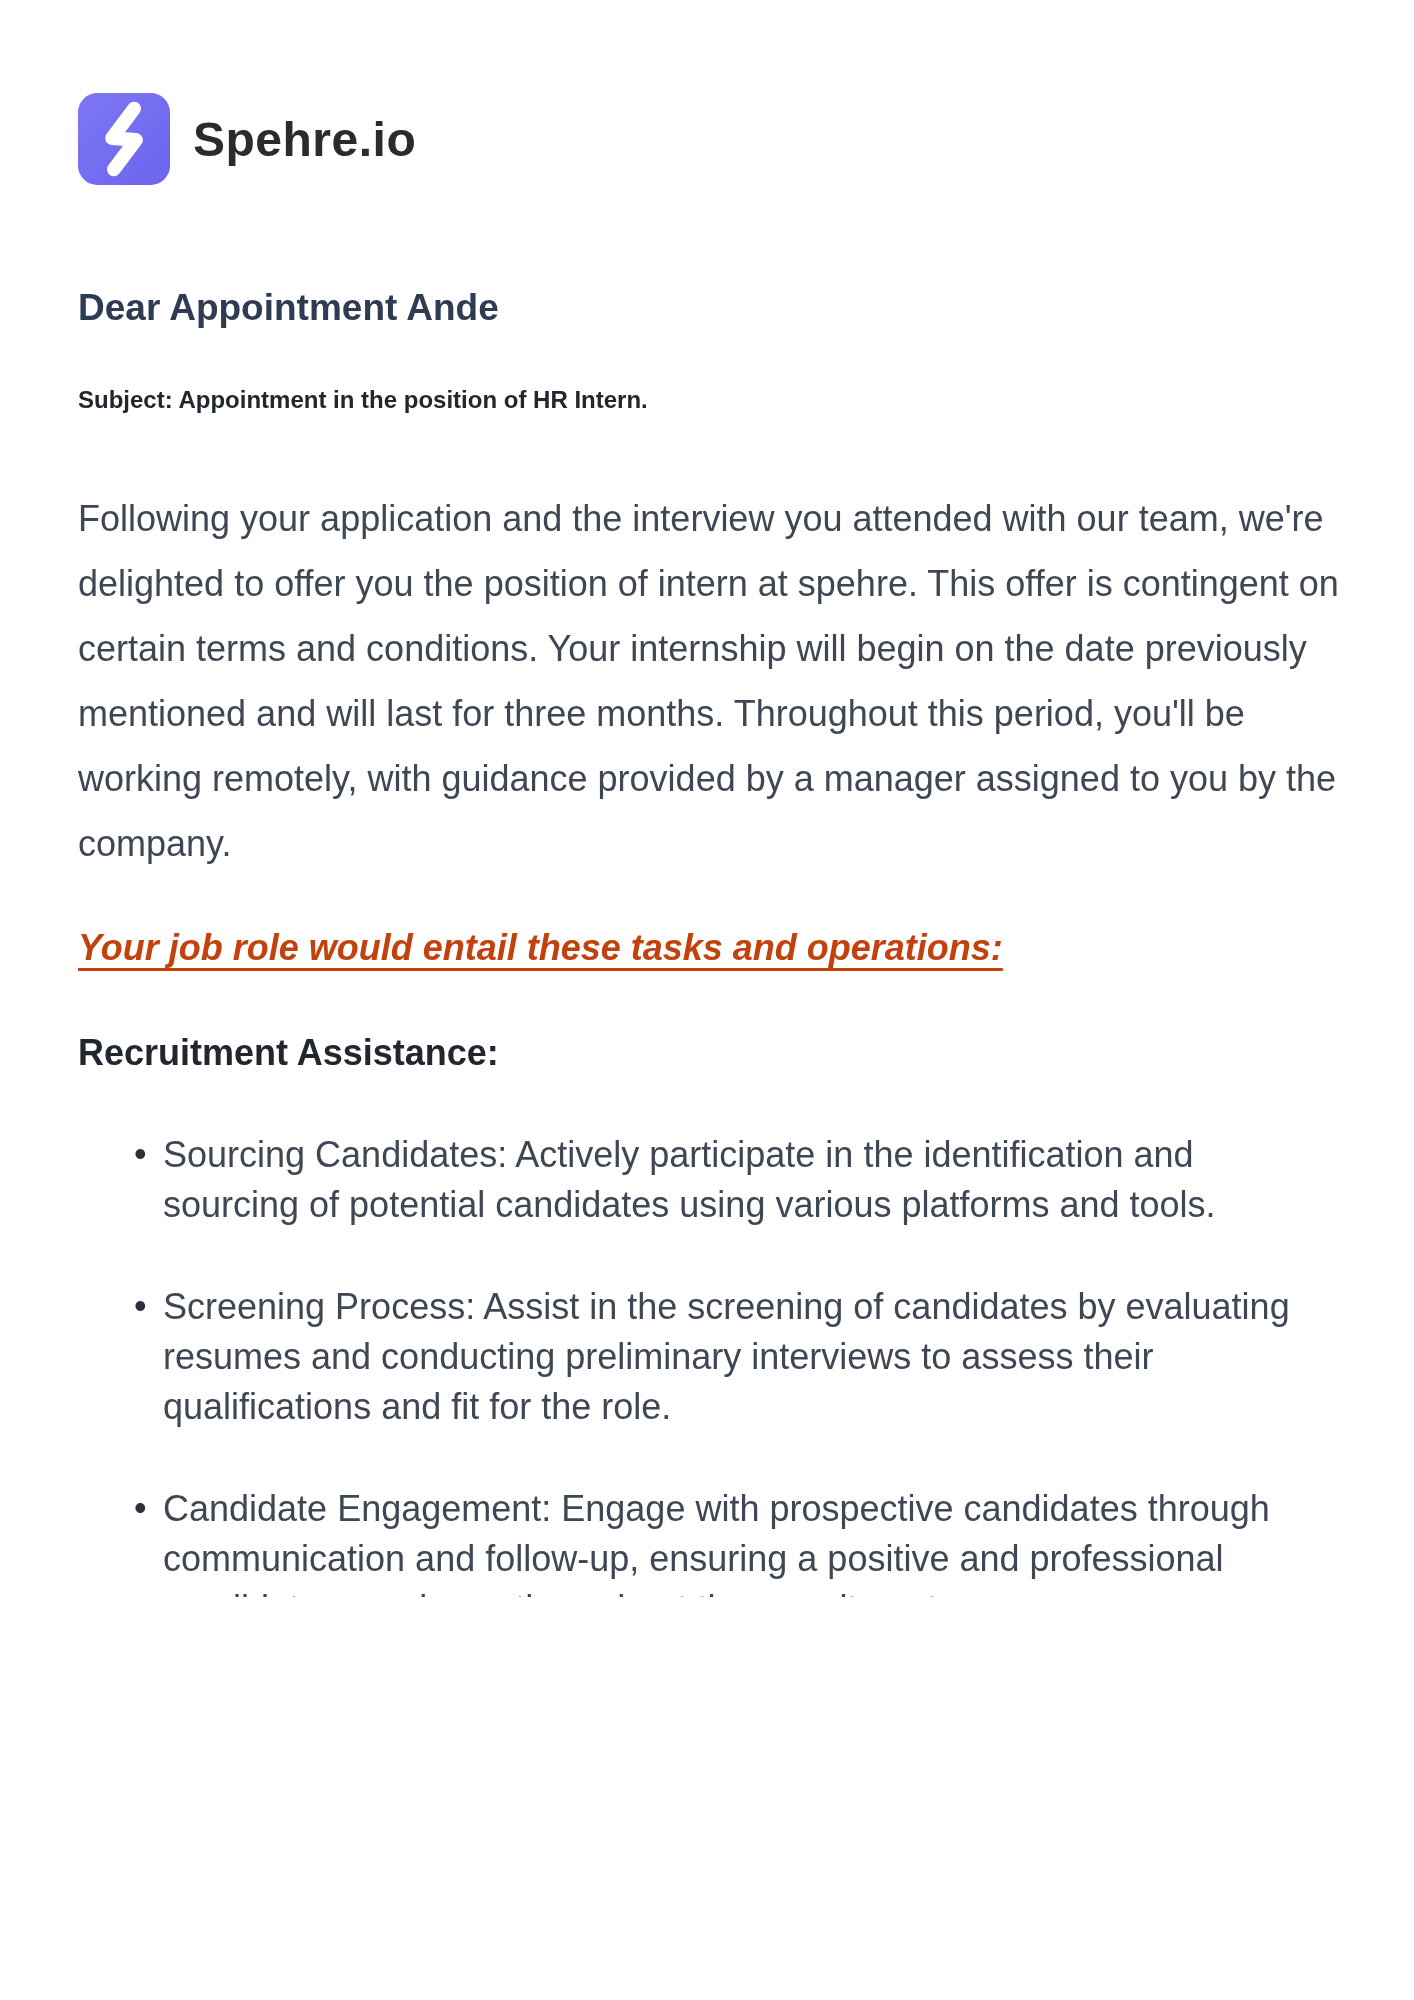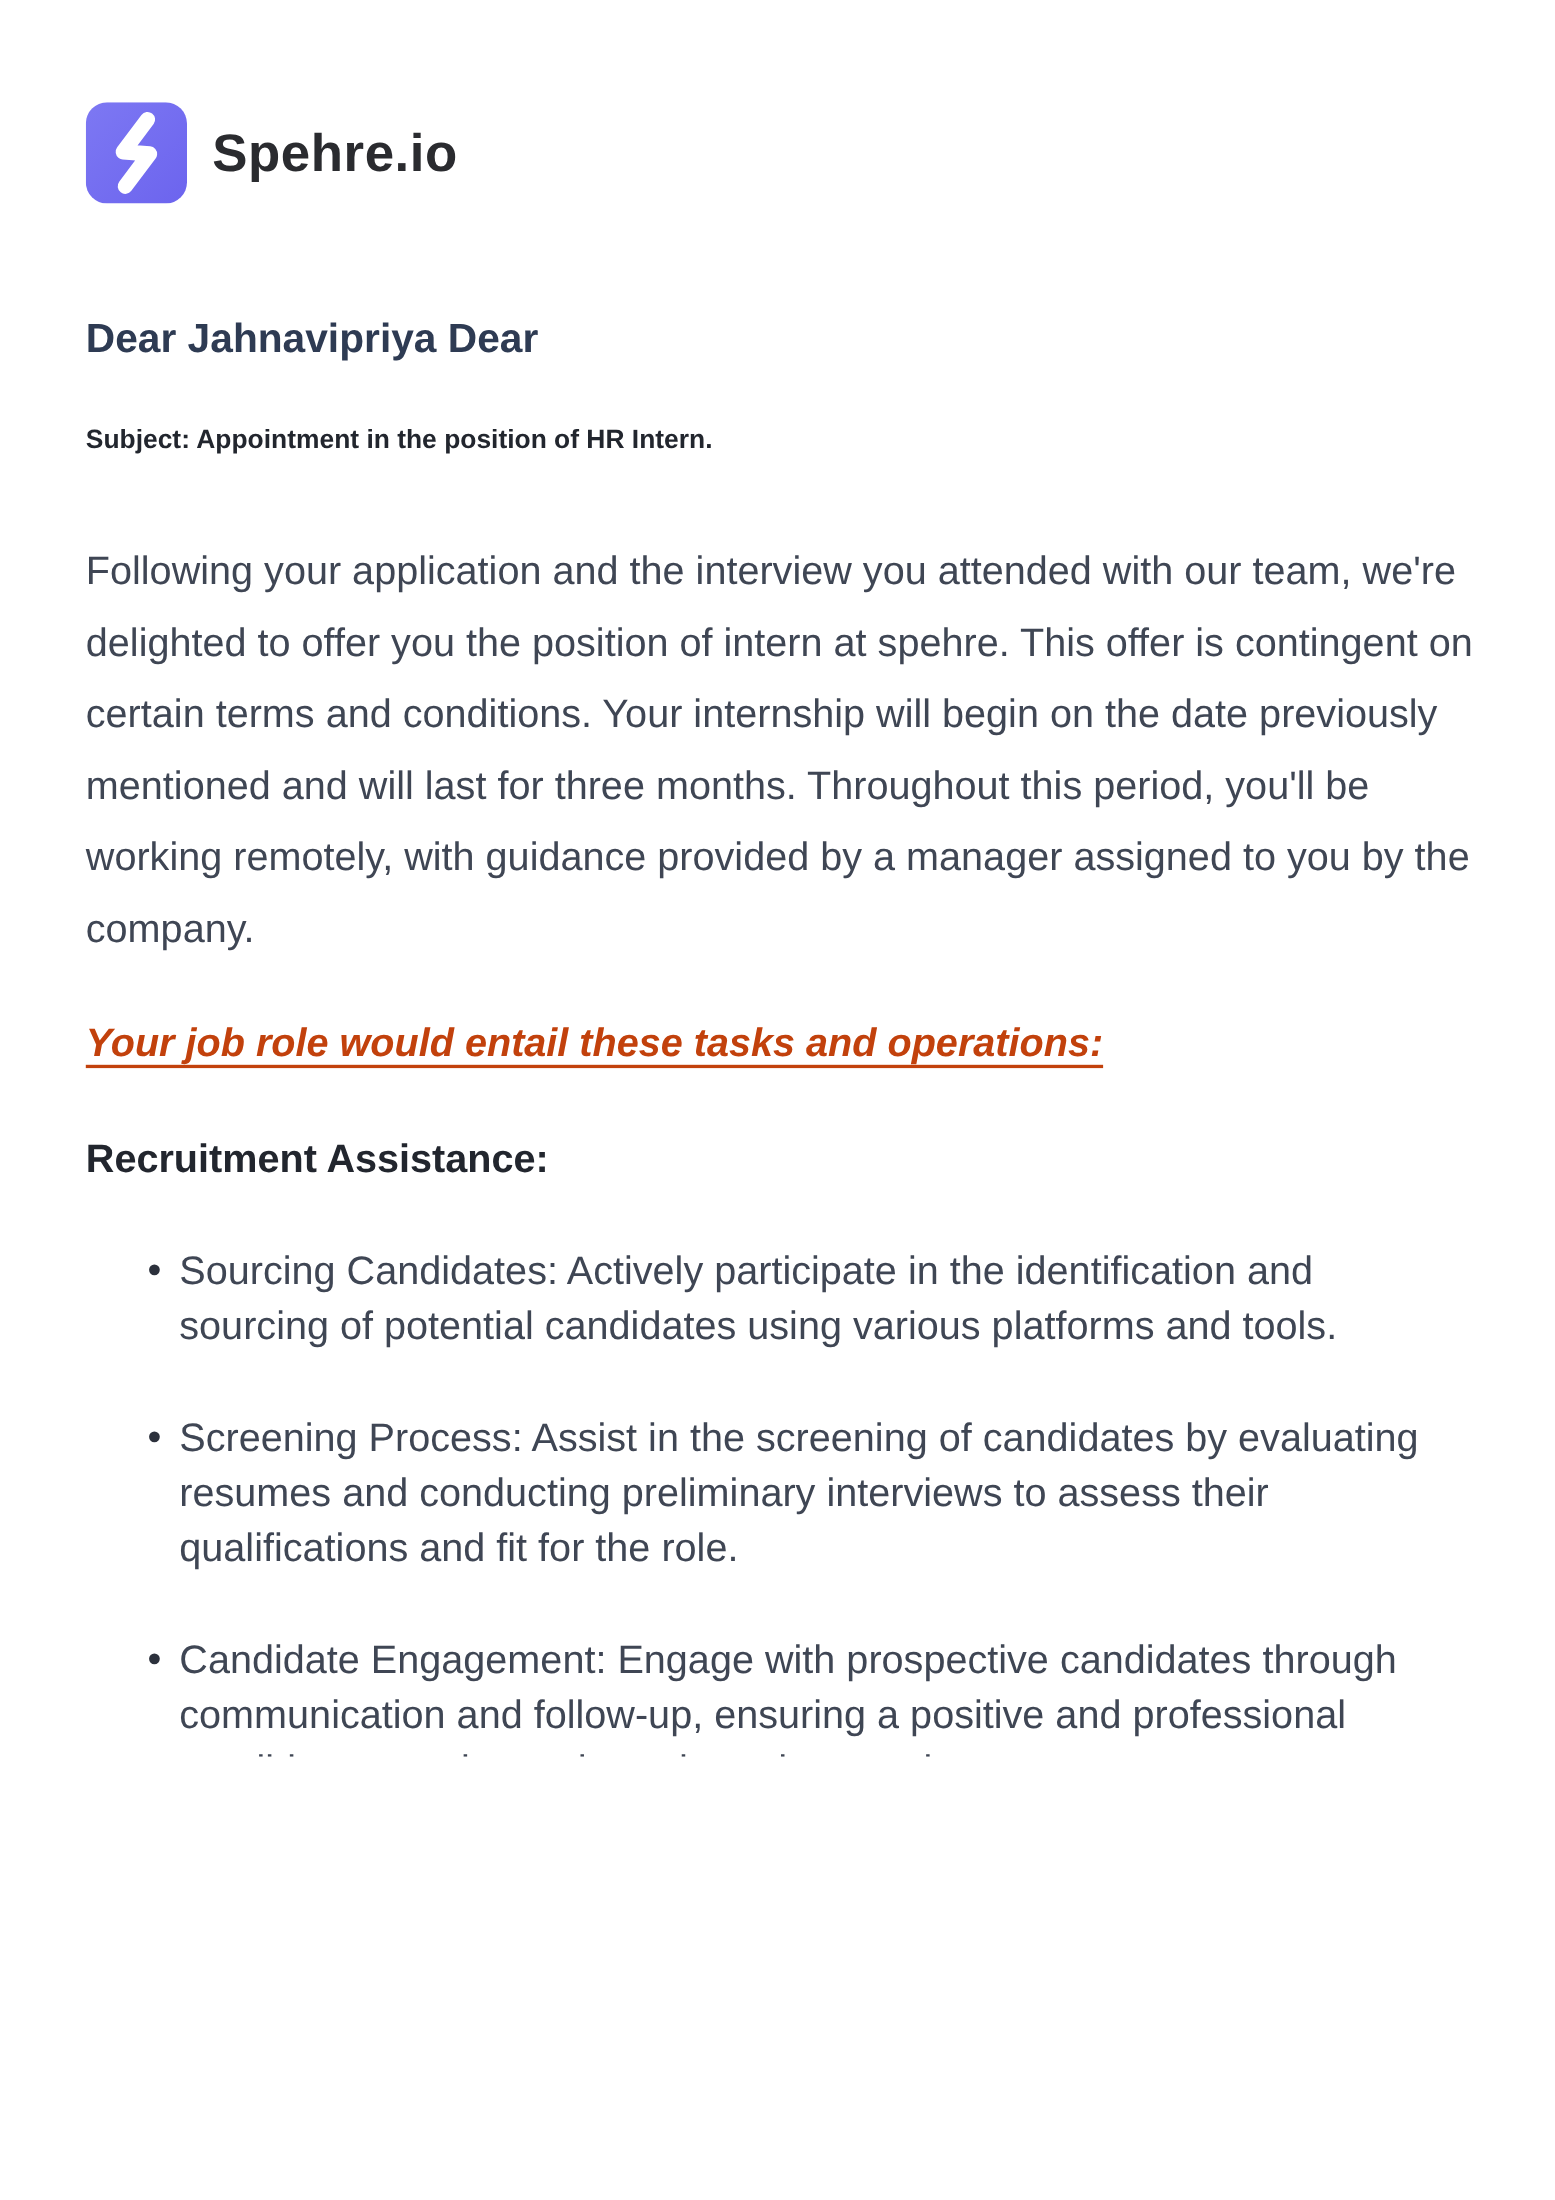--- a/index.html
+++ b/index.html
@@ -130,21 +130,21 @@
           <stop offset="1" stop-color="#6c64ee"></stop>
         </linearGradient>
       </defs>
       <rect width="100" height="100" rx="21" fill="url(#lg)"></rect>
       <path d="M61 17 L37 49 L63 51 L39 83" fill="none" stroke="#ffffff" stroke-width="15" stroke-linecap="round" stroke-linejoin="round"></path>
     </svg>
     <div class="brand-name">Spehre.io</div>
   </div>
 
   <div class="date-block">
-    <div>Dear Jahnavipriya Dear</div>
+    <div>Dear Appointment Ande</div>
   </div>
 
   <div class="subject-line">Subject: Appointment in the position of HR Intern.</div>
 
   <p class="intro-paragraph">Following your application and the interview you attended with our team, we're delighted to offer you the position of intern at spehre. This offer is contingent on certain terms and conditions. Your internship will begin on the date previously mentioned and will last for three months. Throughout this period, you'll be working remotely, with guidance provided by a manager assigned to you by the company.</p>
 
   <div class="tasks-heading">Your job role would entail these tasks and operations:</div>
 
   <div class="section-heading first">Recruitment Assistance:</div>
 

